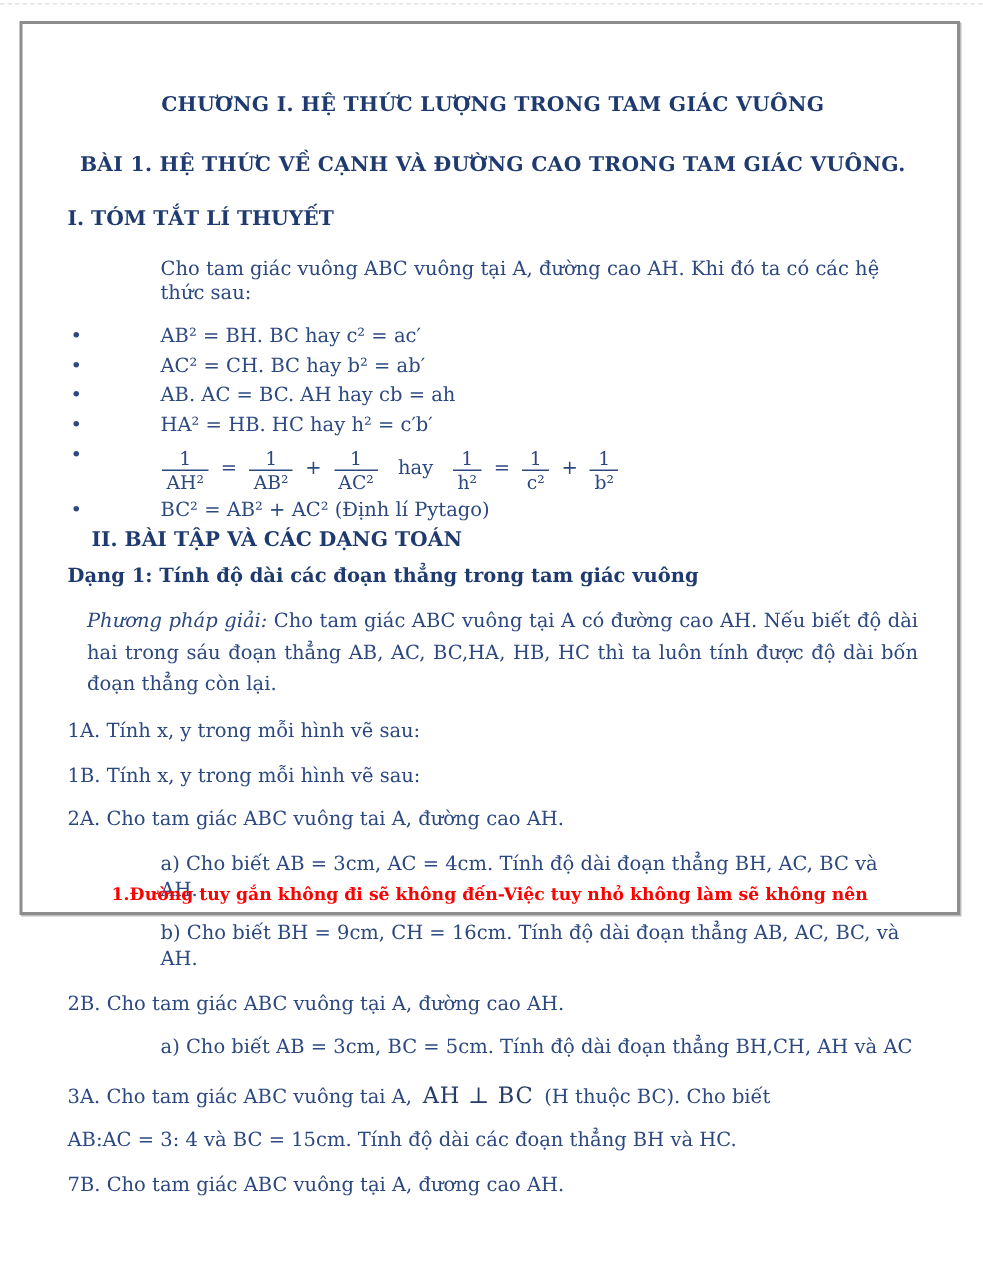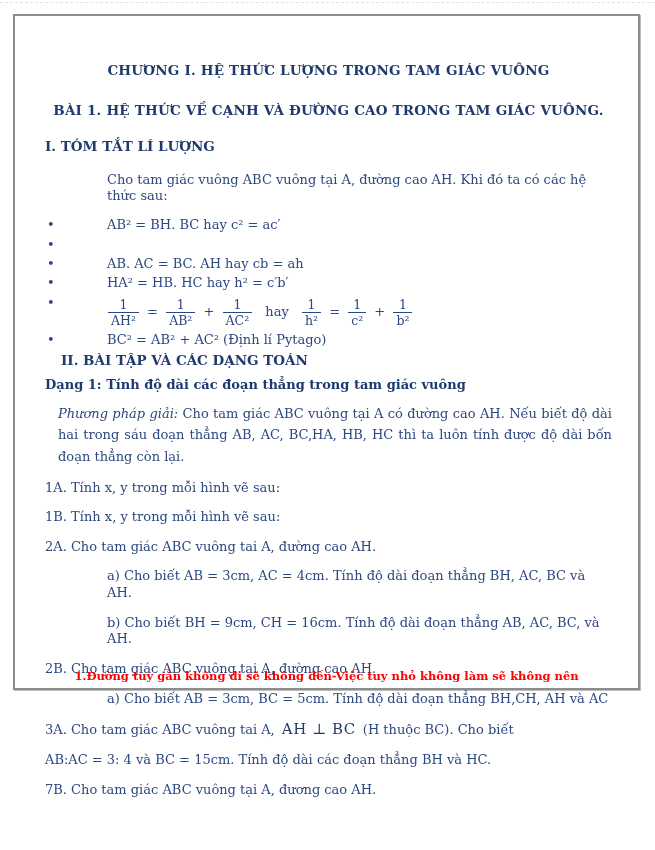--- a/index.html
+++ b/index.html
@@ -6,21 +6,21 @@
   body{
     width:655px;height:850px;position:relative;overflow:hidden;
     background:#ffffff;
     font-family:"DejaVu Serif","Liberation Serif",serif;
   }
   .top-dash{
     position:absolute;left:0;top:2px;width:655px;height:0;
     border-top:1px dashed #e3e3e3;
   }
   .page{
-    position:absolute;left:13px;top:14px;width:627px;height:676px;
+    position:absolute;left:13px;top:14px;width:627px;height:596px;
     box-sizing:border-box;border:2px solid #8d8d8d;background:#ffffff;
     box-shadow:1px 1px 0 #bdbdbd;
   }
   .content{
     padding:46px 26px 0 30px;
     color:#2c4880;font-size:13px;line-height:1.28;
   }
   .center-title{
     text-align:center;font-weight:bold;color:#1e3a6f;font-size:13.5px;
     margin:0 0 23px 0;letter-spacing:.2px;
@@ -65,30 +65,31 @@
 <body>
 
 <div class="top-dash"></div>
 
 <div class="page">
   <div class="content">
 
     <div class="center-title">CHƯƠNG I. HỆ THỨC LƯỢNG TRONG TAM GIÁC VUÔNG</div>
     <div class="center-title second">BÀI 1. HỆ THỨC VỀ CẠNH VÀ ĐƯỜNG CAO TRONG TAM GIÁC VUÔNG.</div>
 
-    <div class="sect-heading">I. TÓM TẮT LÍ LƯỢNG</div>
+    <div class="sect-heading">I. TÓM TẮT LÍ THUYẾT</div>
 
     <p class="intro">Cho tam giác vuông ABC vuông tại A, đường cao AH. Khi đó ta có các hệ thức sau:</p>
 
     <div class="bullet-row">
       <span class="dot">•</span>
       <span>AB² = BH. BC hay c² = ac′</span>
     </div>
     <div class="bullet-row">
       <span class="dot">•</span>
+      <span>AC² = CH. BC hay b² = ab′</span>
     </div>
     <div class="bullet-row">
       <span class="dot">•</span>
       <span>AB. AC = BC. AH hay cb = ah</span>
     </div>
     <div class="bullet-row">
       <span class="dot">•</span>
       <span>HA² = HB. HC  hay h² = c′b′</span>
     </div>
 

